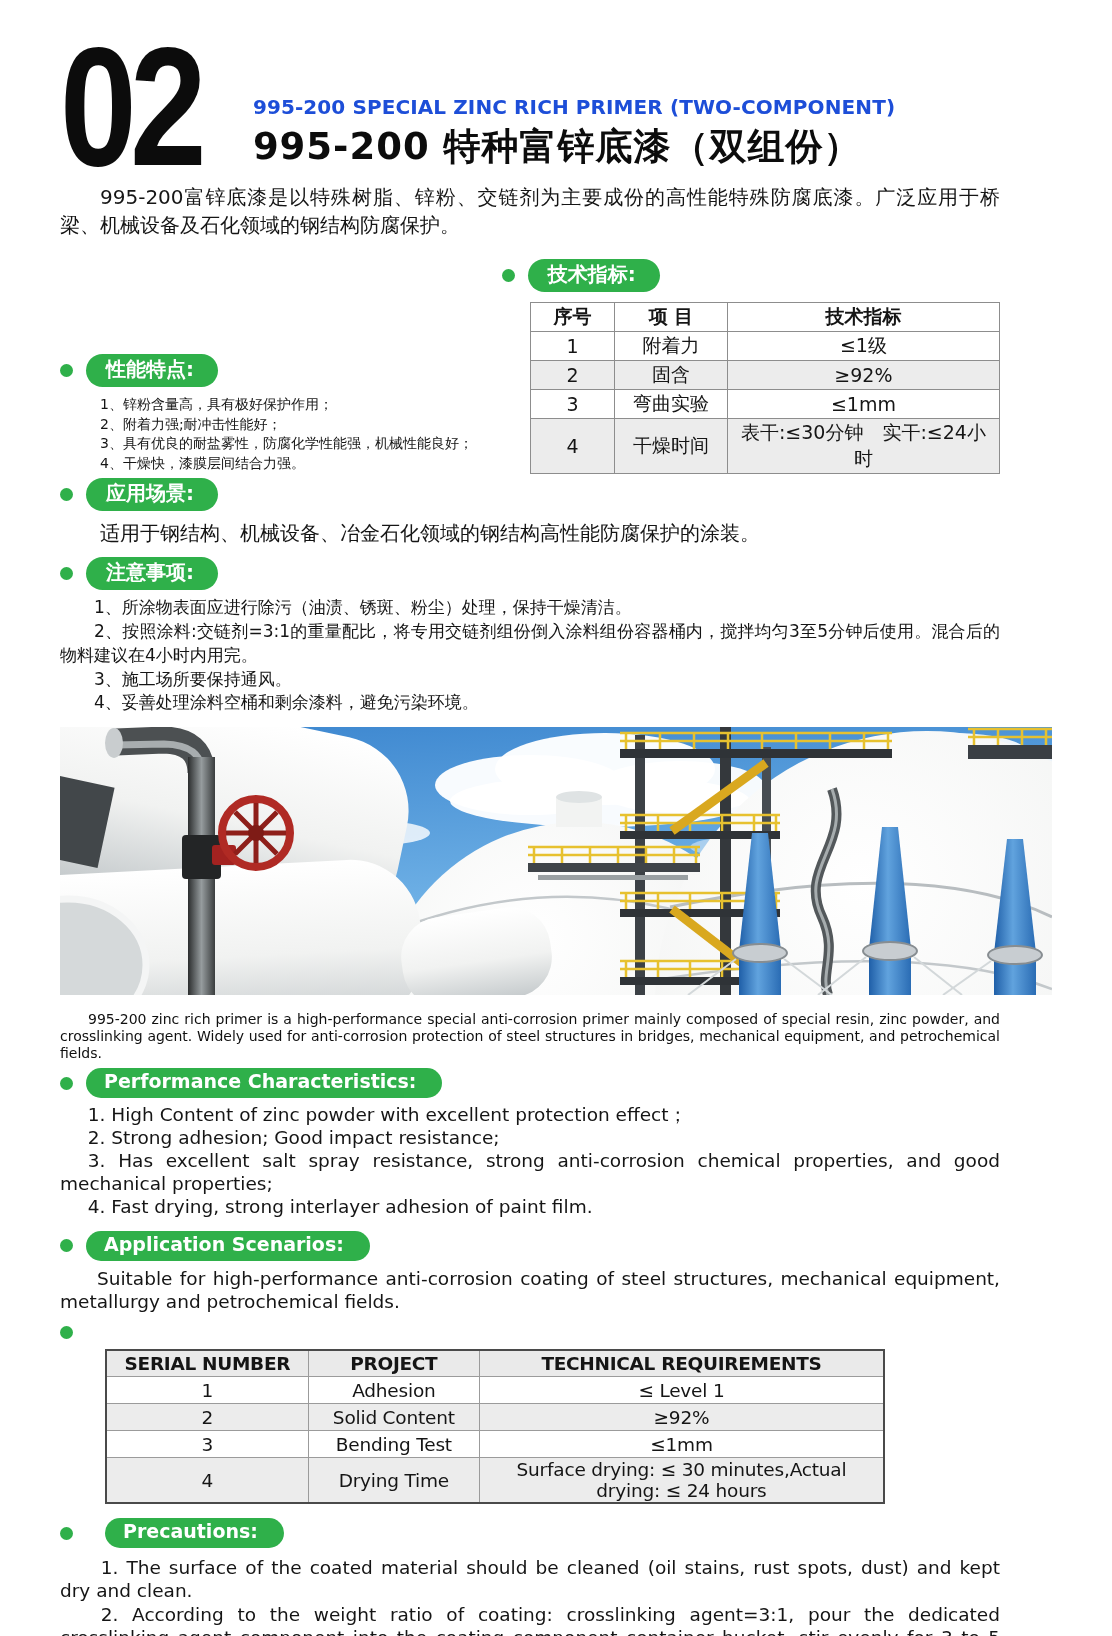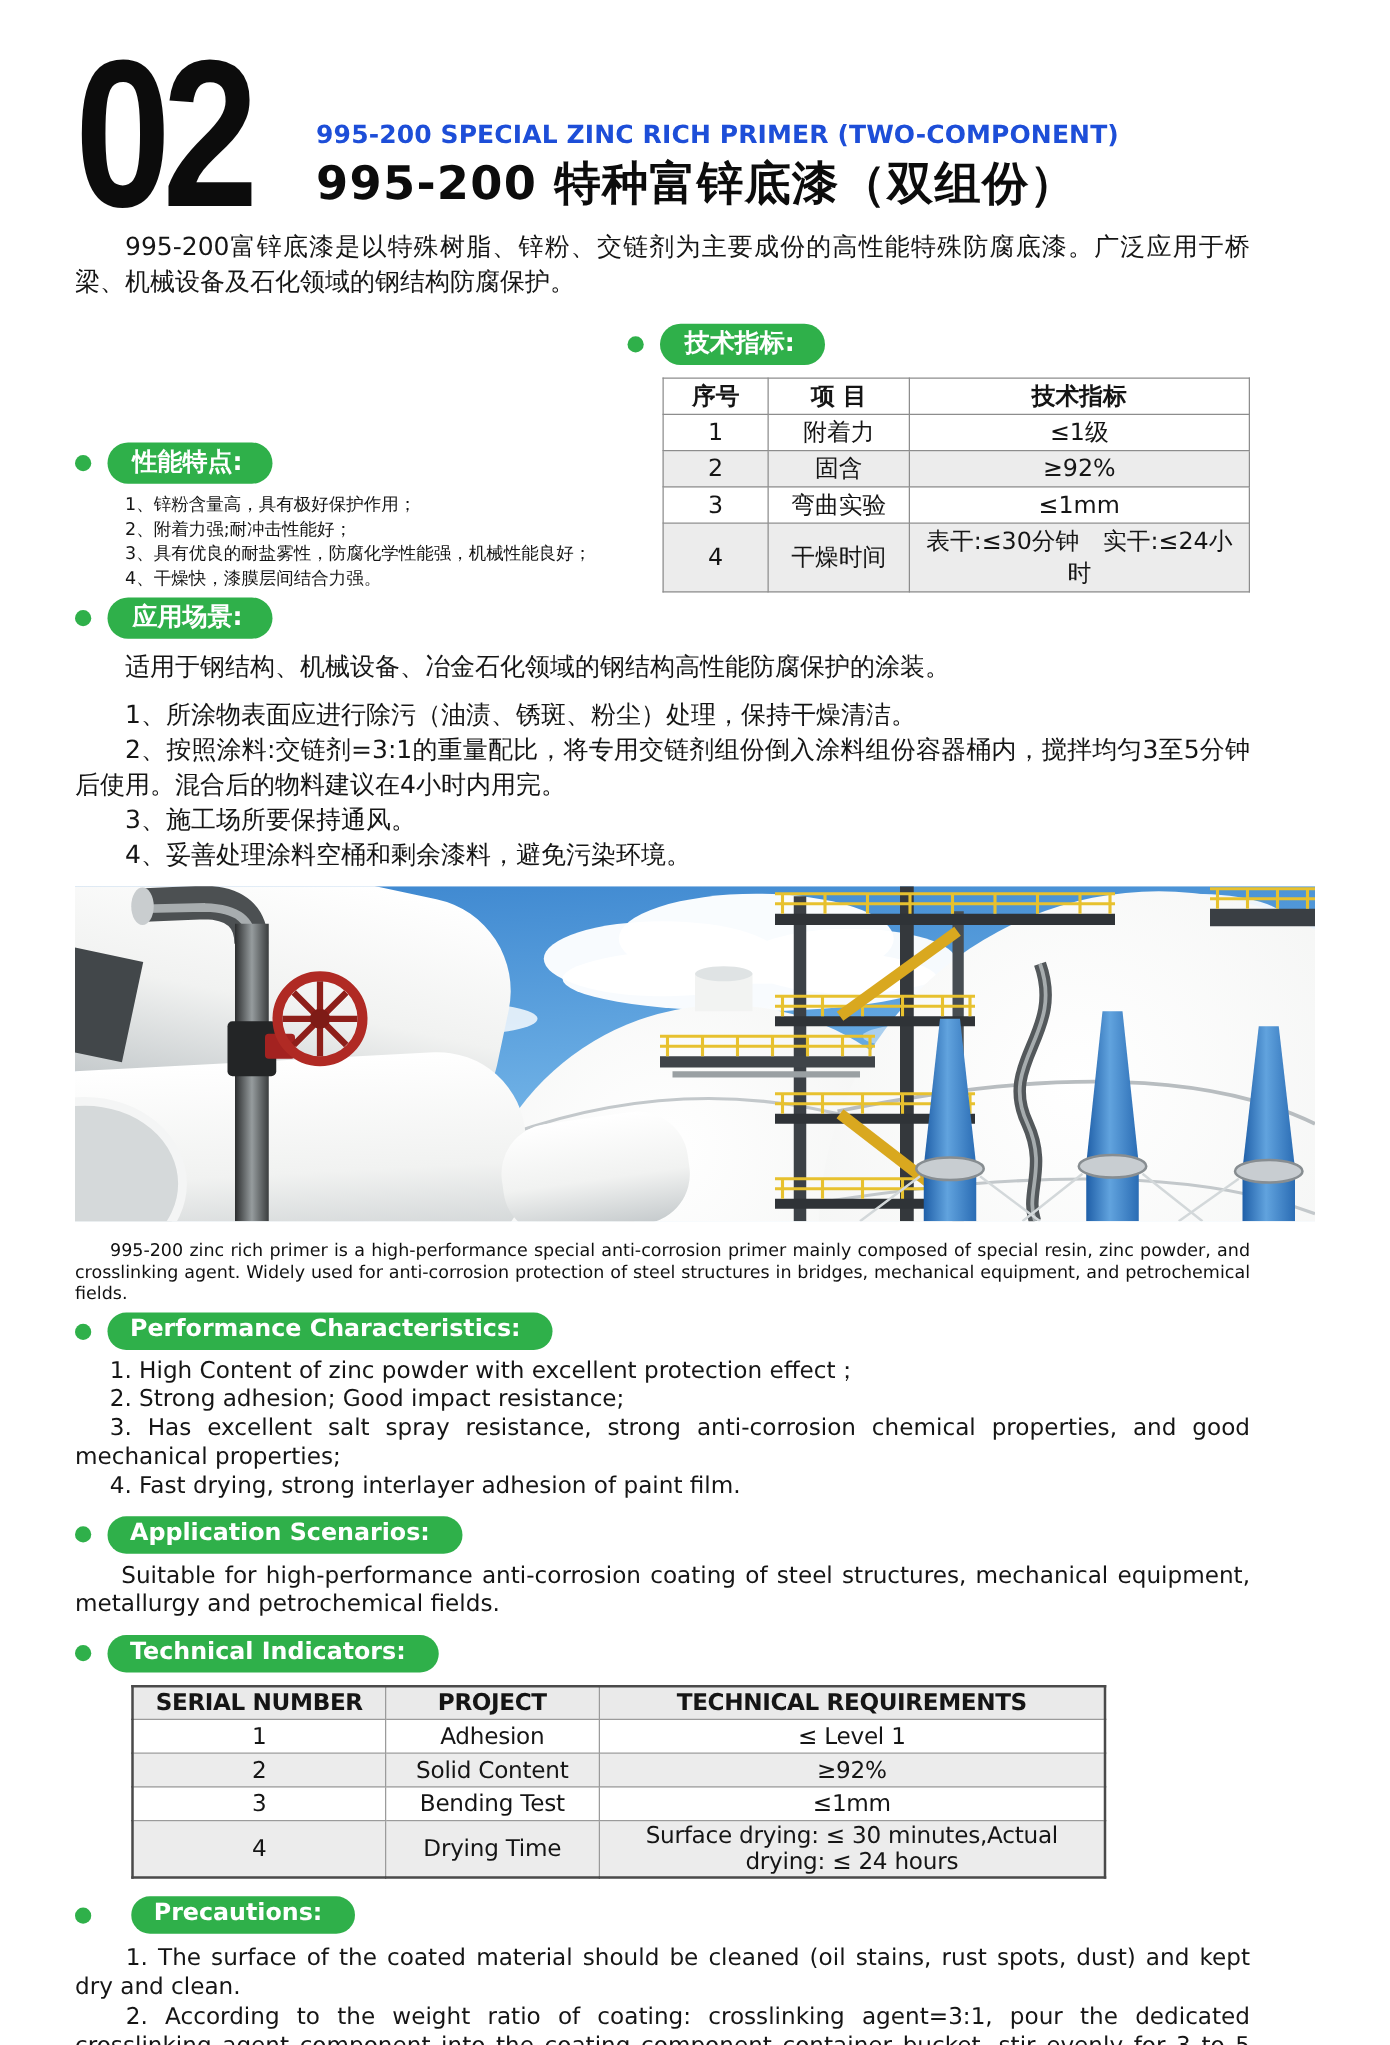--- a/index.html
+++ b/index.html
@@ -39,21 +39,21 @@
   .zh-table { width:calc(100% - 28px); margin:10px 0 0 28px; font-size:19px; }
   .zh-table th,.zh-table td { border:1.5px solid #8d8d8d; height:29px; padding:1px 4px; font-weight:400; }
   .zh-table thead th { font-weight:700; }
   tr.alt { background:#ececec; }
   .en-table { width:780px; margin:10px 0 0 45px; font-size:18.5px; border:2px solid #4a4a4a; }
   .en-table th,.en-table td { border:1.5px solid #9b9b9b; height:27px; padding:1px 4px; letter-spacing:-.2px; }
   .en-table thead th { font-weight:700; background:#eaeaea; letter-spacing:-.3px; }
   
   .sec-text-zh { font-size:20px; line-height:1.4; text-indent:2em; margin:8px 0 10px; }
   .zh-notes { margin:6px 0 0; }
-  .zh-notes p { font-size:20px; line-height:1.4; text-indent:2em; text-align:justify; }
+  .zh-notes p { font-size:17px; line-height:1.4; text-indent:2em; text-align:justify; }
   
   .photo { display:block; width:992px; height:268px; margin:12px 0 0; }
   
   .en-intro { font-size:14px; line-height:1.22; text-indent:2em; text-align:justify; margin:16px 0 6px; color:#101010; }
   .en-list { margin:4px 0 0 0; }
   .en-list p { font-size:18.5px; line-height:1.24; text-indent:1.5em; text-align:justify; }
   .sec-text-en { font-size:18.5px; line-height:1.28; text-indent:2em; text-align:justify; margin:6px 0 4px; }
   .en-notes p { font-size:18.5px; line-height:1.26; text-indent:2.2em; text-align:justify; }
   .mt8 { margin-top:8px; } .mt12 { margin-top:12px; } .mt14 { margin-top:14px;gap:32px; }
 </style>
@@ -128,20 +128,24 @@
       </table>
     </div>
   </div>
 
   <div class="badge-row">
     <span class="dot"></span>
     <span class="pill">应用场景:</span>
   </div>
   <p class="sec-text-zh">适用于钢结构、机械设备、冶金石化领域的钢结构高性能防腐保护的涂装。</p>
 
+  <div class="badge-row">
+    <span class="dot"></span>
+    <span class="pill">注意事项:</span>
+  </div>
   <div class="zh-notes">
     <p>1、所涂物表面应进行除污（油渍、锈斑、粉尘）处理，保持干燥清洁。</p>
     <p>2、按照涂料:交链剂=3:1的重量配比，将专用交链剂组份倒入涂料组份容器桶内，搅拌均匀3至5分钟后使用。混合后的物料建议在4小时内用完。</p>
     <p>3、施工场所要保持通风。</p>
     <p>4、妥善处理涂料空桶和剩余漆料，避免污染环境。</p>
   </div>
 
   <svg class="photo" viewBox="0 0 992 268" preserveAspectRatio="none">
     <defs>
       <linearGradient id="sky" x1="0" y1="0" x2="0.25" y2="1">
@@ -291,21 +295,20 @@
   </div>
 
   <div class="badge-row mt12">
     <span class="dot"></span>
     <span class="pill en">Application Scenarios:</span>
   </div>
   <p class="sec-text-en">Suitable for high-performance anti-corrosion coating of steel structures, mechanical equipment, metallurgy and petrochemical fields.</p>
 
   <div class="badge-row mt12">
     <span class="dot"></span>
-    <span class="pill en">Technical Indicators:</span>
   </div>
   <table class="spec en-table">
     <colgroup>
         <col style="width:26%">
         <col style="width:22%">
         <col style="width:52%">
       </colgroup>
     <thead>
       <tr>
         <th>SERIAL NUMBER</th>

